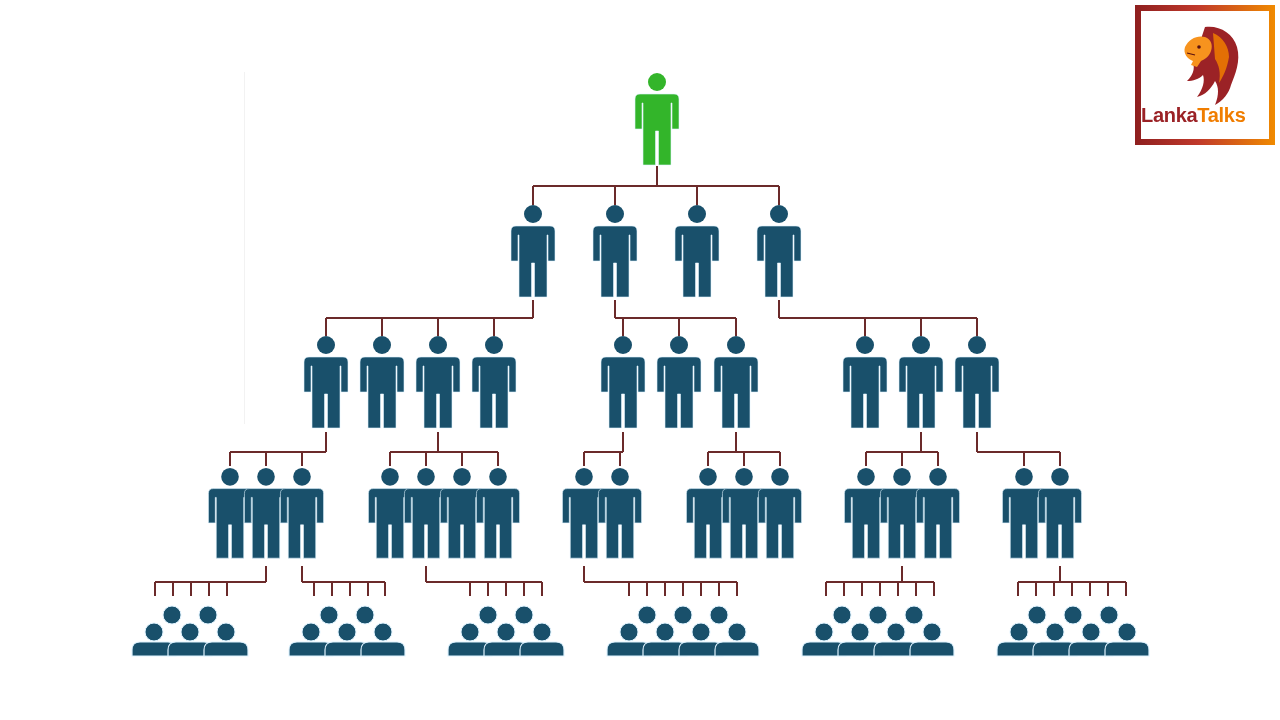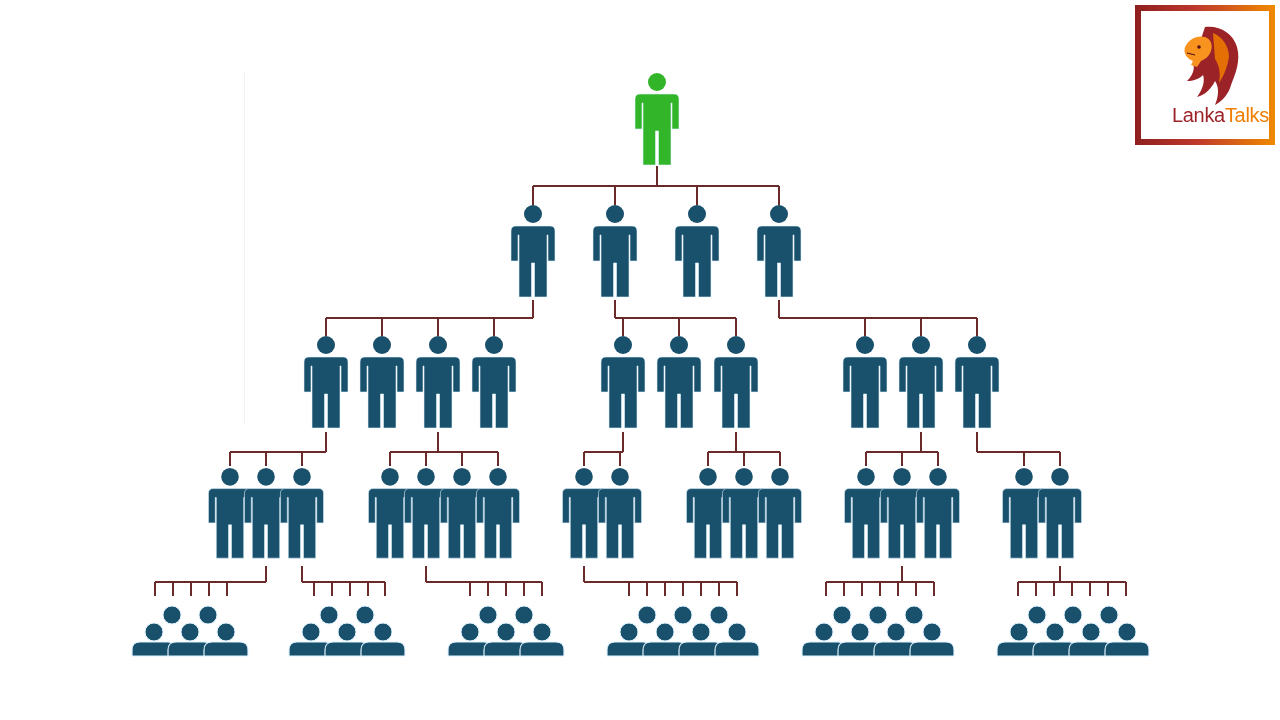--- a/index.html
+++ b/index.html
@@ -2,21 +2,21 @@
 <html><head>
 <meta charset="utf-8">
 <style>
   html, body { margin:0; padding:0; background:#ffffff; }
   body { width:1280px; height:720px; position:relative; overflow:hidden; font-family:"Liberation Sans", sans-serif; }
   #stage { position:absolute; left:0; top:0; width:1280px; height:720px; }
   .faint-line { position:absolute; left:244px; top:72px; width:1px; height:352px; background:#f2f2f2; }
   .logo { position:absolute; left:1135px; top:5px; width:140px; height:140px; box-sizing:border-box;
           border:6px solid transparent;
           background: linear-gradient(#fff,#fff) padding-box, linear-gradient(90deg,#8e1f1f 0%,#c0392b 45%,#f08a00 100%) border-box; }
-  .logo-text { position:absolute; left:0; right:0; bottom:12px; text-align:right; font-weight:normal; font-size:20px; letter-spacing:-0.3px; }
+  .logo-text { position:absolute; left:0; right:0; bottom:12px; text-align:left; font-weight:bold; font-size:20px; letter-spacing:-0.3px; }
   .logo-text .a { color:#9b2226; }
   .logo-text .b { color:#f07d00; }
   .lion { position:absolute; left:34px; top:12px; width:68px; height:84px; }
 </style>
 </head>
 <body>
 
 <div id="stage">
   <div class="faint-line"></div>
   <svg id="tree" width="1280" height="720">

